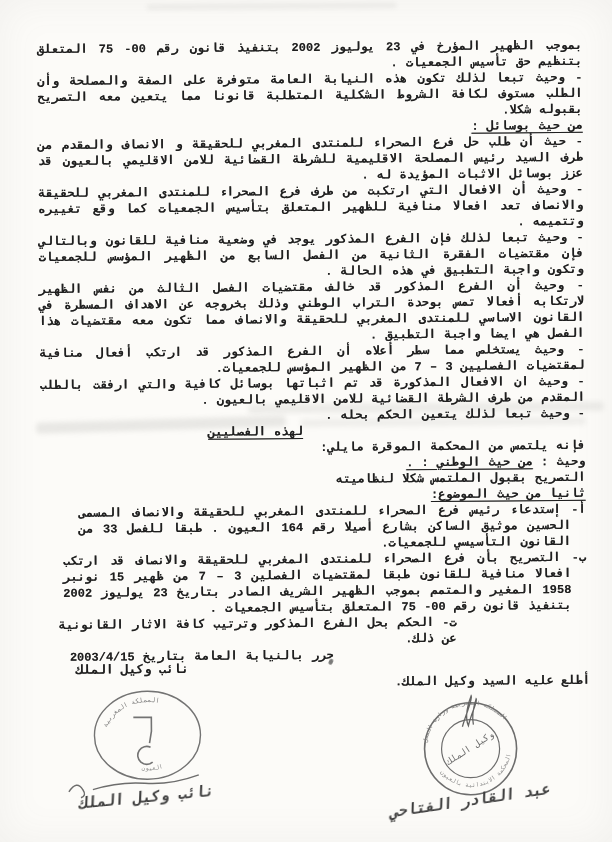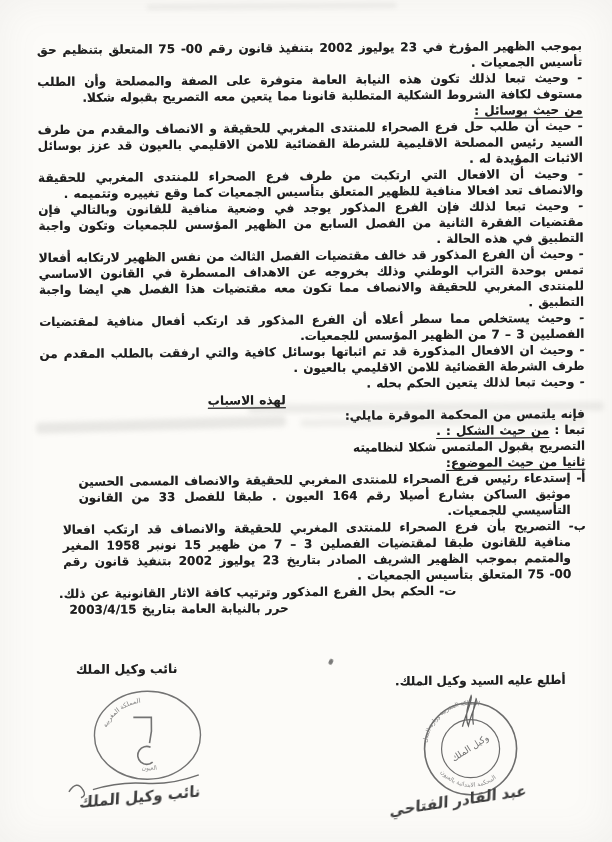--- a/index.html
+++ b/index.html
@@ -1,18 +1,18 @@
 <!DOCTYPE html>
 <html lang="ar"><head>
 <meta charset="utf-8">
 <style>
   html,body{margin:0;padding:0;background:#ffffff;}
   body{width:612px;height:842px;overflow:hidden;font-family:"DejaVu Sans",sans-serif;}
   .paper{position:relative;width:612px;height:842px;background:#fcfbf8;
-         box-shadow:inset 0 0 40px rgba(120,120,115,.08);}
+         box-shadow:inset 0 0 40px rgba(120,120,115,.08);font-family:Liberation Mono, monospace;}
   .tilt{position:absolute;inset:0;transform:rotate(-0.45deg);transform-origin:50% 50%;}
 
   
   .doc{position:absolute;top:40px;right:27px;left:40px;direction:rtl;
        text-align:justify;color:#1f1f1f;font-weight:bold;
        font-size:12px;line-height:16px;letter-spacing:0;word-spacing:1px;
        text-shadow:0 0 .4px rgba(30,30,30,.55);}
   .doc p{margin:0;}
   .u{text-decoration:underline;text-underline-offset:3px;text-decoration-thickness:1px;}
   .h-subject{text-align:right;}
@@ -63,23 +63,23 @@
       <p>بموجب الظهير المؤرخ في 23 يوليوز 2002 بتنفيذ قانون رقم 00- 75 المتعلق بتنظيم حق تأسيس الجمعيات .</p>
       <p>- وحيث تبعا لذلك تكون هذه النيابة العامة متوفرة على الصفة والمصلحة وأن الطلب مستوف لكافة الشروط الشكلية المتطلبة قانونا مما يتعين معه التصريح بقبوله شكلا.</p>
       <p class="h-subject"><span class="u">من حيث بوسائل :</span></p>
       <p>- حيث أن طلب حل فرع الصحراء للمنتدى المغربي للحقيقة و الانصاف والمقدم من طرف السيد رئيس المصلحة الاقليمية للشرطة القضائية للامن الاقليمي بالعيون قد عزز بوسائل الاثبات المؤيدة له .</p>
       <p>- وحيث أن الافعال التي ارتكبت من طرف فرع الصحراء للمنتدى المغربي للحقيقة والانصاف تعد افعالا منافية للظهير المتعلق بتأسيس الجمعيات كما وقع تغييره وتتميمه .</p>
       <p>- وحيث تبعا لذلك فإن الفرع المذكور يوجد في وضعية منافية للقانون وبالتالي فإن مقتضيات الفقرة الثانية من الفصل السابع من الظهير المؤسس للجمعيات وتكون واجبة التطبيق في هذه الحالة .</p>
       <p>- وحيث أن الفرع المذكور قد خالف مقتضيات الفصل الثالث من نفس الظهير لارتكابه أفعالا تمس بوحدة التراب الوطني وذلك بخروجه عن الاهداف المسطرة في القانون الاساسي للمنتدى المغربي للحقيقة والانصاف مما تكون معه مقتضيات هذا الفصل هي ايضا واجبة التطبيق .</p>
       <p>- وحيث يستخلص مما سطر أعلاه أن الفرع المذكور قد ارتكب أفعال منافية لمقتضيات الفصليين 3 – 7 من الظهير المؤسس للجمعيات.</p>
       <p>- وحيث ان الافعال المذكورة قد تم اثباتها بوسائل كافية والتي ارفقت بالطلب المقدم من طرف الشرطة القضائية للامن الاقليمي بالعيون .</p>
       <p>- وحيث تبعا لذلك يتعين الحكم بحله .</p>
-      <p class="h-reasons"><span class="u">لهذه الاسباب</span></p>
+      <p class="h-reasons"><span class="u">لهذه الفصليين</span></p>
       <p class="pet">فإنه يلتمس من المحكمة الموقرة مايلي:</p>
-      <p class="pet"><span>تبعا : </span><span class="u">من حيث الشكل : .</span></p>
+      <p class="pet"><span>وحيث : </span><span class="u">من حيث الوطني : .</span></p>
       <p class="pet">التصريح بقبول الملتمس شكلا لنظاميته</p>
       <p class="pet"><span class="u">ثانيا من حيث الموضوع:</span></p>
       <p class="item-a">أ- إستدعاء رئيس فرع الصحراء للمنتدى المغربي للحقيقة والانصاف المسمى الحسين موثيق الساكن بشارع أصيلا رقم 164 العيون . طبقا للفصل 33 من القانون التأسيسي للجمعيات.</p>
       <p class="item-b">ب- التصريح بأن فرع الصحراء للمنتدى المغربي للحقيقة والانصاف قد ارتكب افعالا منافية للقانون طبقا لمقتضيات الفصلين 3 – 7 من ظهير 15 نونبر 1958 المغير والمتمم بموجب الظهير الشريف الصادر بتاريخ 23 يوليوز 2002 بتنفيذ قانون رقم 00- 75 المتعلق بتأسيس الجمعيات .</p>
       <p class="item-t">ت- الحكم بحل الفرع المذكور وترتيب كافة الاثار القانونية عن ذلك.</p>
       <p class="drafted">حرر بالنيابة العامة بتاريخ 2003/4/15</p>
     </div>
 
     <div class="cap cap-left">نائب وكيل الملك</div>
 

